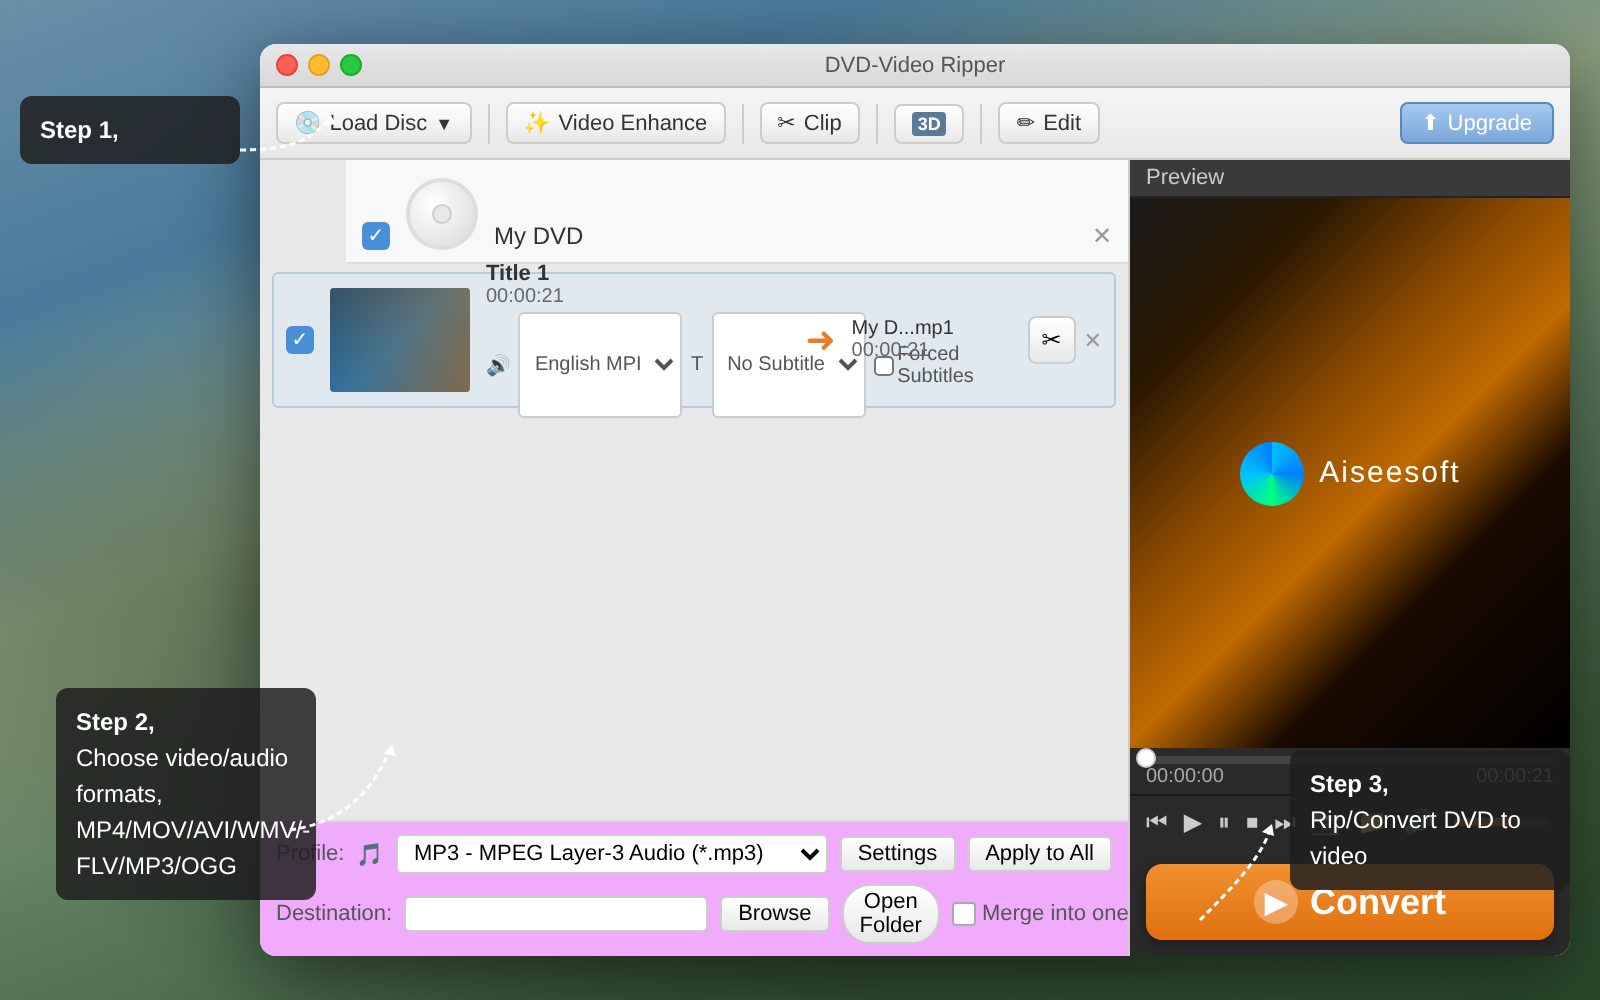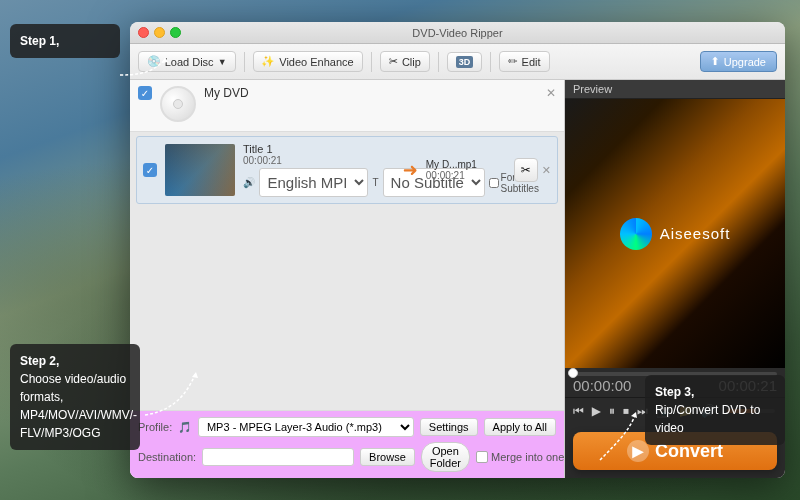--- a/index.html
+++ b/index.html
@@ -32,22 +32,22 @@
     .annotation {
       position: absolute;
       background: rgba(30,30,30,0.85);
       color: #fff;
       border-radius: 6px;
       padding: 8px 10px;
       font-size: 12px;
       line-height: 1.5;
       z-index: 10;
     }
-    .step1 { top: 24px; left: 10px; width: 110px; }
-    .step2 { bottom: 50px; left: 10px; width: 130px; }
+    .step1 { top: 48px; left: 10px; width: 110px; }
+    .step2 { bottom: 50px; left: 28px; width: 130px; }
     .step3 { bottom: 55px; right: 15px; width: 140px; }
 
     
     .arrows-svg {
       position: absolute;
       inset: 0;
       z-index: 11;
       pointer-events: none;
     }
 
@@ -148,27 +148,28 @@
       display: flex;
       flex-direction: column;
       background: #e8e8e8;
       border-right: 1px solid #ccc;
       overflow: hidden;
     }
 
     
     .dvd-row {
       display: flex;
-      align-items: flex-start;
+      align-items: flex-end;
       background: #f8f8f8;
       border-bottom: 1px solid #ddd;
       padding: 6px 8px;
       gap: 8px;
       height: 52px;
       flex-shrink: 0;
+      margin-left: 43px;
     }
     .dvd-close {
       color: #999;
       font-size: 12px;
       cursor: pointer;
       margin-left: auto;
     }
     .dvd-icon {
       width: 36px;
       height: 36px;
@@ -221,21 +222,21 @@
       overflow: hidden;
       position: relative;
     }
     .title-thumb::after {
       content: '';
       position: absolute;
       inset: 0;
       background: linear-gradient(45deg, rgba(0,100,180,0.3), rgba(180,100,0,0.3));
     }
     .title-info { flex: 1; min-width: 0; }
-    .title-name { font-size: 11px; font-weight: 400; color: #333; }
+    .title-name { font-size: 11px; font-weight: 700; color: #333; }
     .title-res { font-size: 10px; color: #666; }
     .title-duration { font-size: 10px; color: #666; }
     .arrow-icon { color: #e87c2a; font-size: 18px; }
     .output-info { min-width: 80px; }
     .output-name { font-size: 10px; color: #333; }
     .output-duration { font-size: 10px; color: #666; }
     .title-actions { display: flex; gap: 4px; align-items: center; }
     .action-btn-sm {
       width: 24px;
       height: 24px;
@@ -248,24 +249,24 @@
       cursor: pointer;
       font-size: 12px;
     }
     .subtitle-row {
       display: flex;
       align-items: center;
       gap: 4px;
       margin-top: 2px;
     }
     .subtitle-select {
-      font-size: 15px;
-      border: 1px solid #ccc;
-      border-radius: 3px;
-      padding: 4px 3px;
+      font-size: 10px;
+      border: 1px solid #ccc;
+      border-radius: 3px;
+      padding: 19px 3px;
       background: #fff;
       color: #555;
     }
 
     
     .bottom-bar {
       background: #f0abfc;
       border-top: 1px solid #ddd;
       padding: 6px 8px;
       flex-shrink: 0;
@@ -425,21 +426,21 @@
       border-radius: 50%;
       background: #fff;
       border: 1px solid #ccc;
       transform: translateX(-50%);
     }
     .time-row {
       display: flex;
       justify-content: space-between;
       padding: 1px 0;
     }
-    .time-text { font-size: 15px; color: #aaa; }
+    .time-text { font-size: 10px; color: #aaa; }
 
     
     .player-controls {
       background: #2a2a2a;
       display: flex;
       align-items: center;
       padding: 4px 6px;
       gap: 4px;
       border-top: 1px solid #1a1a1a;
     }

